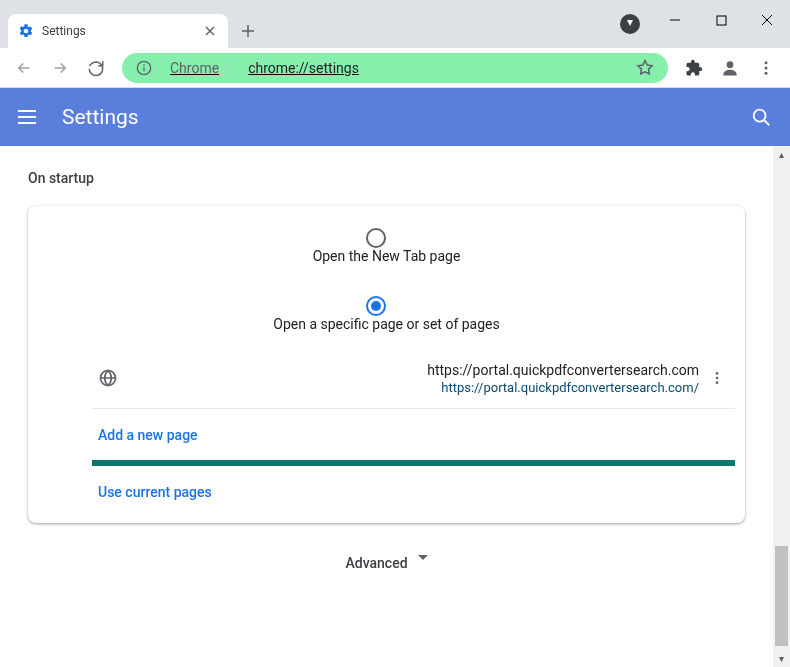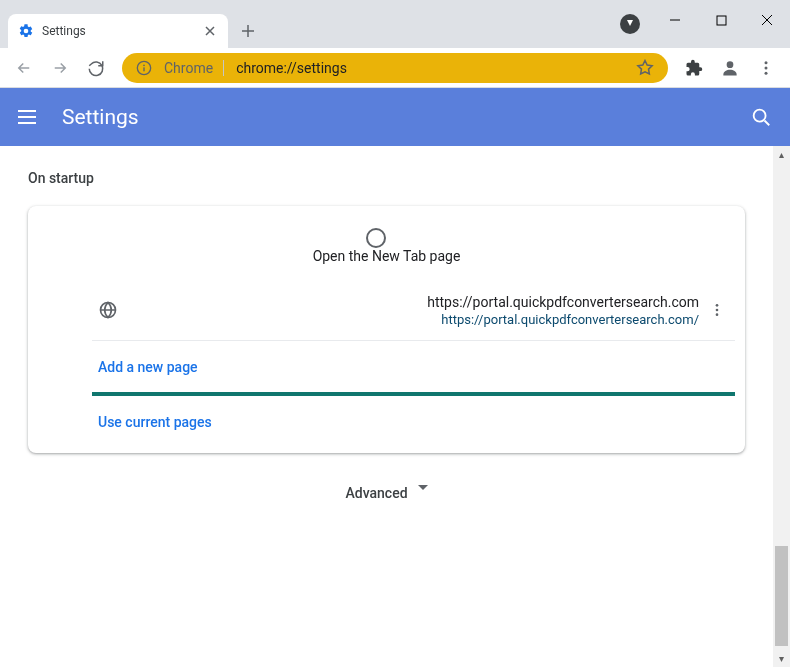--- a/index.html
+++ b/index.html
@@ -13,21 +13,21 @@
 .tab-close { width: 16px; height: 16px; display: flex; align-items: center; justify-content: center; cursor: pointer; color: #5f6368; }
 .newtab { width: 28px; height: 28px; display: flex; align-items: center; justify-content: center; margin-left: 6px; margin-bottom: 3px; cursor: pointer; color: #5f6368; border-radius: 50%; }
 .win-controls { position: absolute; right: 0; top: 0; display: flex; height: 40px; }
 .win-btn { width: 46px; display: flex; align-items: center; justify-content: center; cursor: pointer; }
 .incognito-badge { position: absolute; right: 150px; top: 14px; width: 20px; height: 20px; background: #3c4043; border-radius: 50%; display:flex; align-items:center; justify-content:center; }
 
 
 .toolbar { height: 40px; background: #fff; display: flex; align-items: center; padding: 0 8px; gap: 4px; border-bottom: 1px solid #dadce0; }
 .tool-icon { width: 32px; height: 32px; display: flex; align-items: center; justify-content: center; color: #9aa0a6; cursor: pointer; border-radius: 50%; }
 .tool-icon.enabled { color: #5f6368; }
-.omnibox { flex: 1; height: 30px; background: #eab308; border-radius: 15px; display: flex; align-items: center; padding: 0 14px; gap: 12px; margin: 0 6px; }
+.omnibox { flex: 1; height: 30px; background: #86efac; border-radius: 15px; display: flex; align-items: center; padding: 0 14px; gap: 18px; margin: 0 6px; text-decoration: underline; }
 .omnibox-prefix { color: #5f6368; font-size: 14px; border-right: 1px solid #c4c7c5; padding-right: 10px; display:flex; align-items:center; gap:6px; }
 .omnibox-url { color: #202124; font-size: 14px; }
 .omnibox-star { color: #5f6368; margin-left: auto; }
 
 
 .app-header { height: 58px; background: #5a7fdb; display: flex; align-items: center; padding: 0 18px; color: #fff; }
 .menu-icon { width: 24px; height: 24px; cursor: pointer; display:flex; flex-direction:column; justify-content:center; gap:4px; }
 .menu-icon span { display:block; height:2px; width:18px; background:#fff; }
 .app-title { font-size: 21px; margin-left: 20px; font-weight: 400; }
 .search-hdr { margin-left: auto; cursor: pointer; }
@@ -50,21 +50,21 @@
 .radio-label { font-size: 14px; color: #202124; }
 
 .subsection { margin-left: 64px; margin-right: 10px; }
 .page-row { display: flex; align-items: center; padding: 12px 0 12px 6px; border-bottom: 1px solid #e8eaed; }
 .globe { width: 20px; height: 20px; margin-right: 18px; color: #5f6368; flex-shrink:0; }
 .page-info { flex: 1; text-align: right; }
 .page-title { font-size: 14px; color: #202124; }
 .page-url { font-size: 13px; color: #0c4a6e; margin-top: 2px; }
 .kebab { width: 36px; height: 36px; display: flex; align-items: center; justify-content: center; cursor: pointer; color: #5f6368; }
 
-.link-row { padding: 16px 6px; border-bottom: 4px solid #0f766e; }
+.link-row { padding: 16px 6px; border-bottom: 6px solid #0f766e; }
 .link-row:last-child { border-bottom: none; }
 .link-row a { color: #1a73e8; font-size: 14px; text-decoration: none; cursor: pointer; font-weight: 500; }
 
 .advanced { text-align: center; padding: 30px 0 10px; }
 .advanced-btn { display: inline-flex; align-items: flex-start; gap: 10px; cursor: pointer; font-size: 14px; color: #3c4043; font-weight: 500; }
 .chev { width: 0; height: 0; border-left: 5px solid transparent; border-right: 5px solid transparent; border-top: 5px solid #5f6368; }
 
 svg { display: block; }
 </style>
 </head>
@@ -180,20 +180,24 @@
   </div>
 </div>
 
 <div class="content-wrap">
   <div class="content">
     <div class="section-title">On startup</div>
     <div class="card">
       <div class="radio-row">
         <div class="radio"></div>
         <div class="radio-label">Open the New Tab page</div>
+      </div>
+      <div class="radio-row">
+        <div class="radio selected"></div>
+        <div class="radio-label">Open a specific page or set of pages</div>
       </div>
       <div class="subsection">
         <div class="page-row">
           <span class="globe">
             <svg width="20" height="20" viewBox="0 0 24 24" fill="none" stroke="#5f6368" stroke-width="2">
                 <circle cx="12" cy="12" r="9"></circle>
                 <path d="M3 12h18M12 3c2.5 2.5 4 5.5 4 9s-1.5 6.5-4 9c-2.5-2.5-4-5.5-4-9s1.5-6.5 4-9z"></path>
               </svg>
           </span>
           <div class="page-info">

